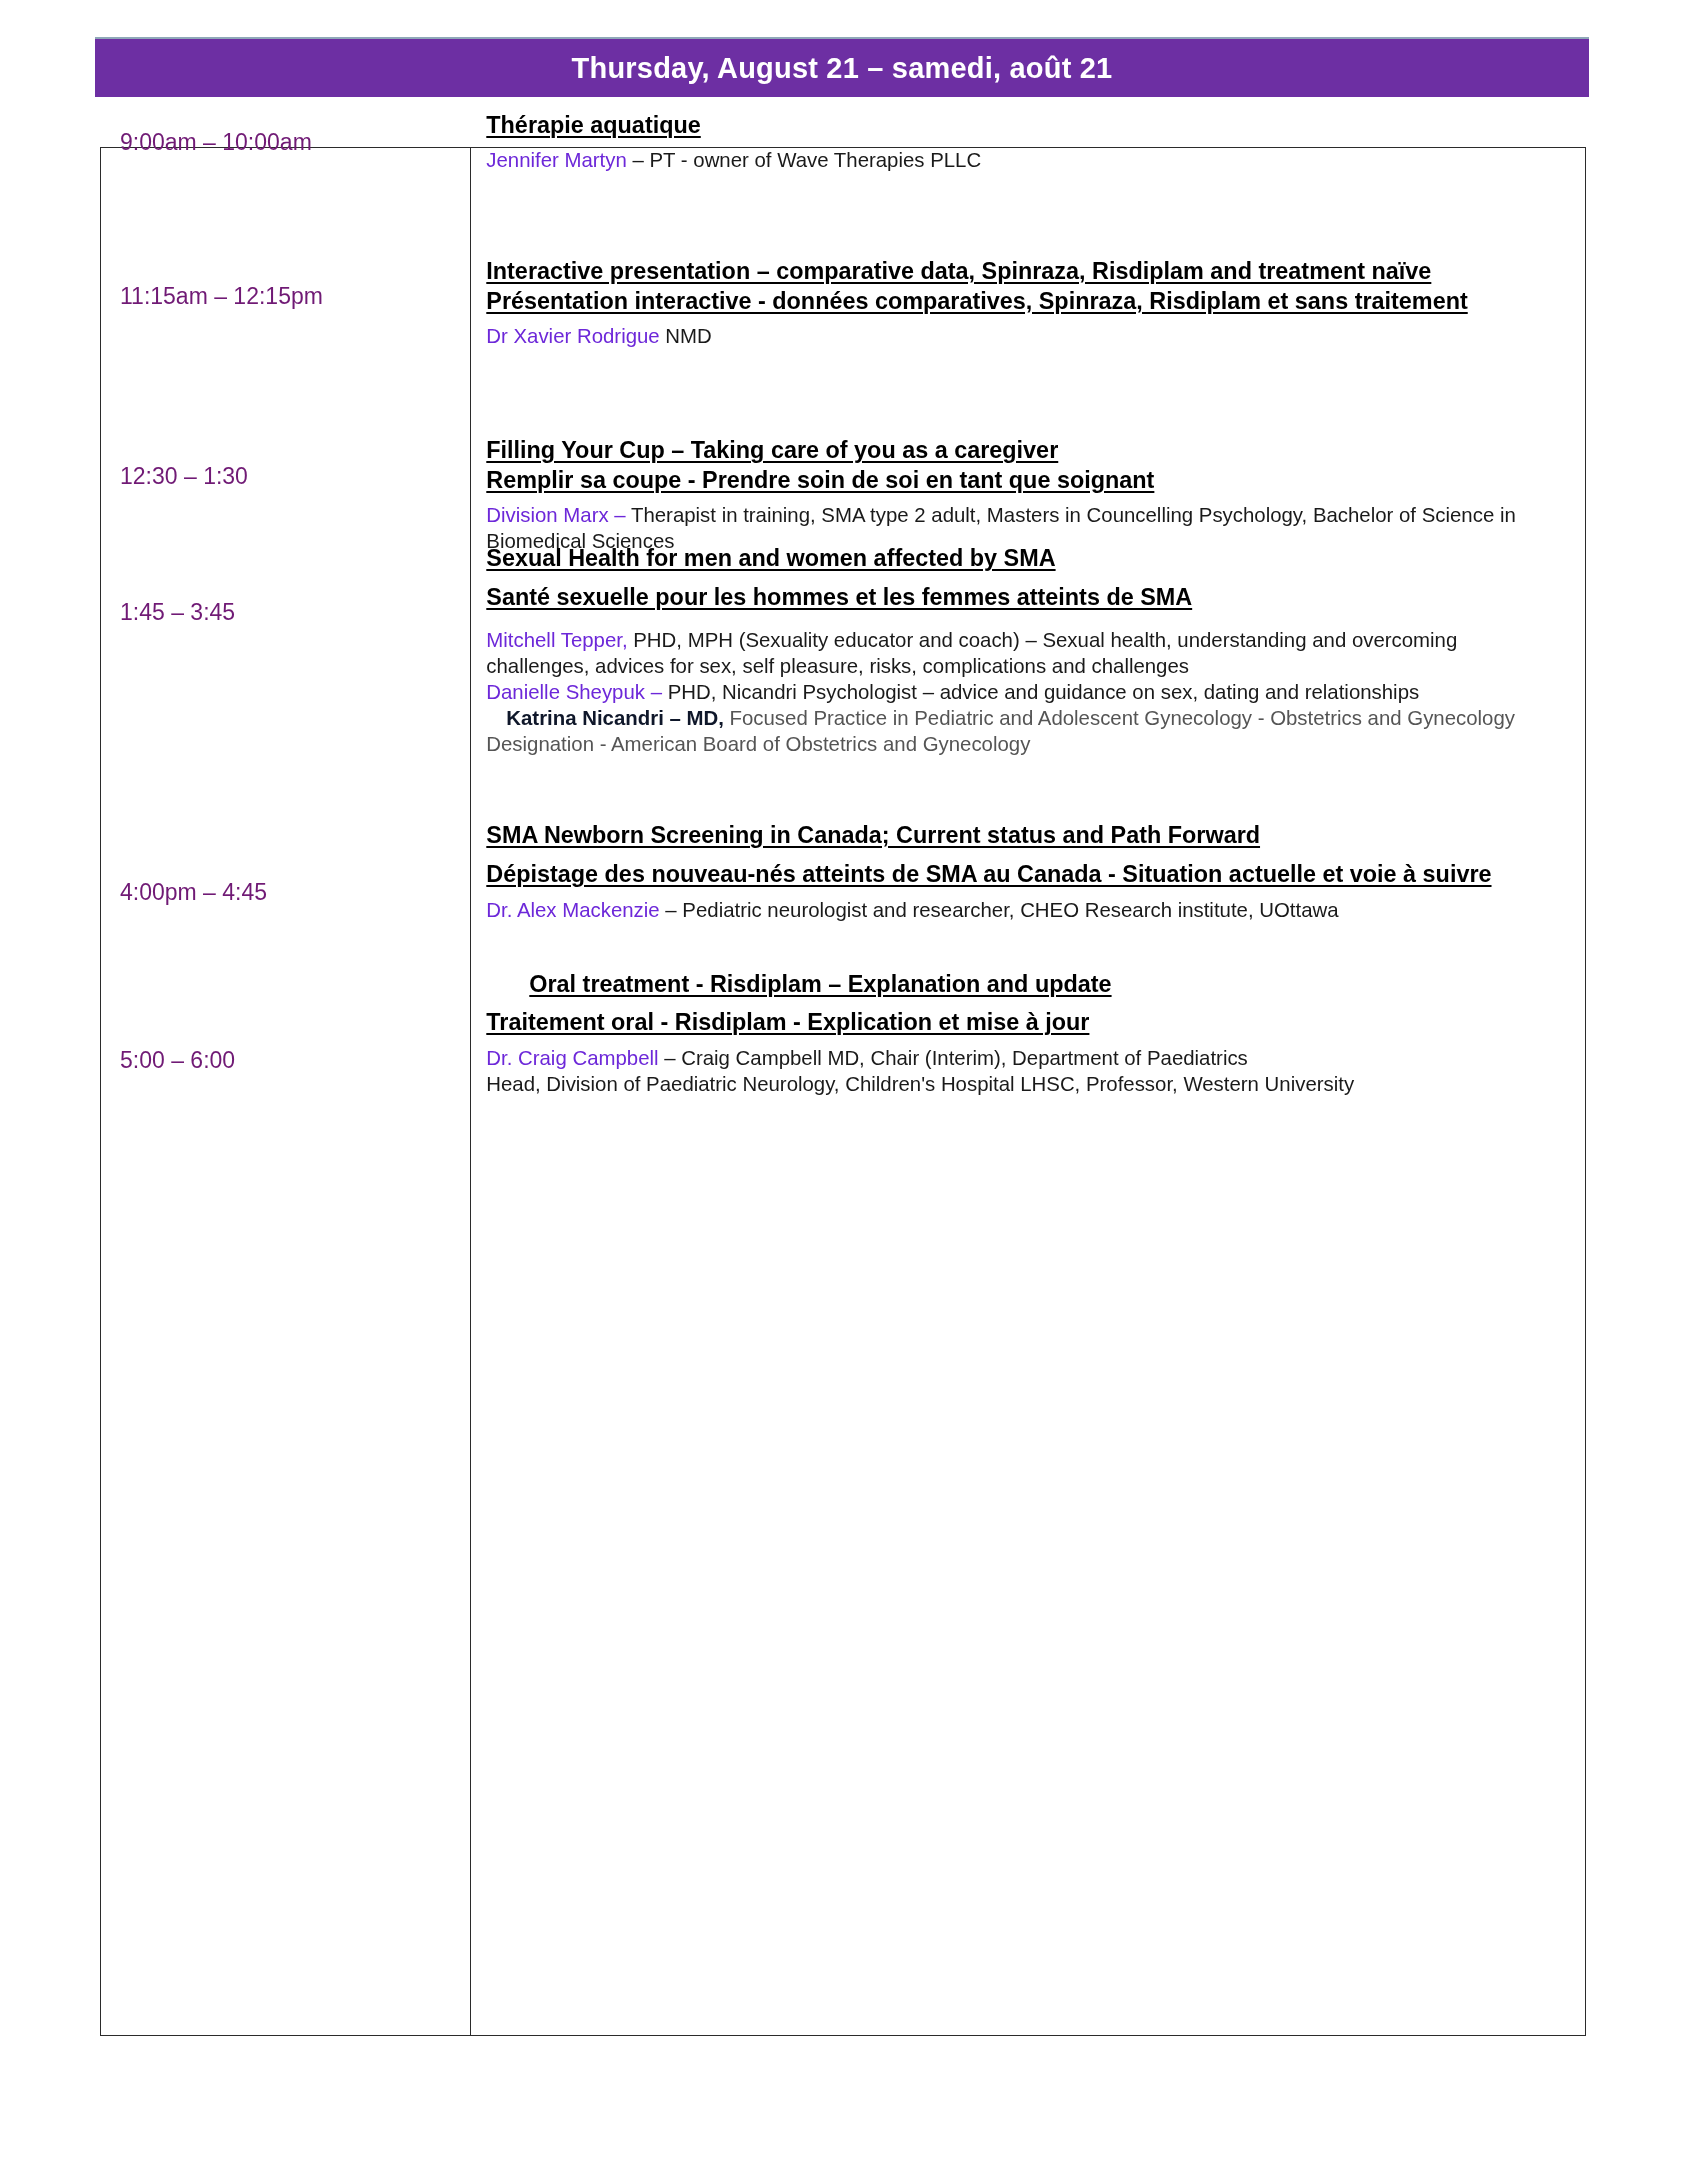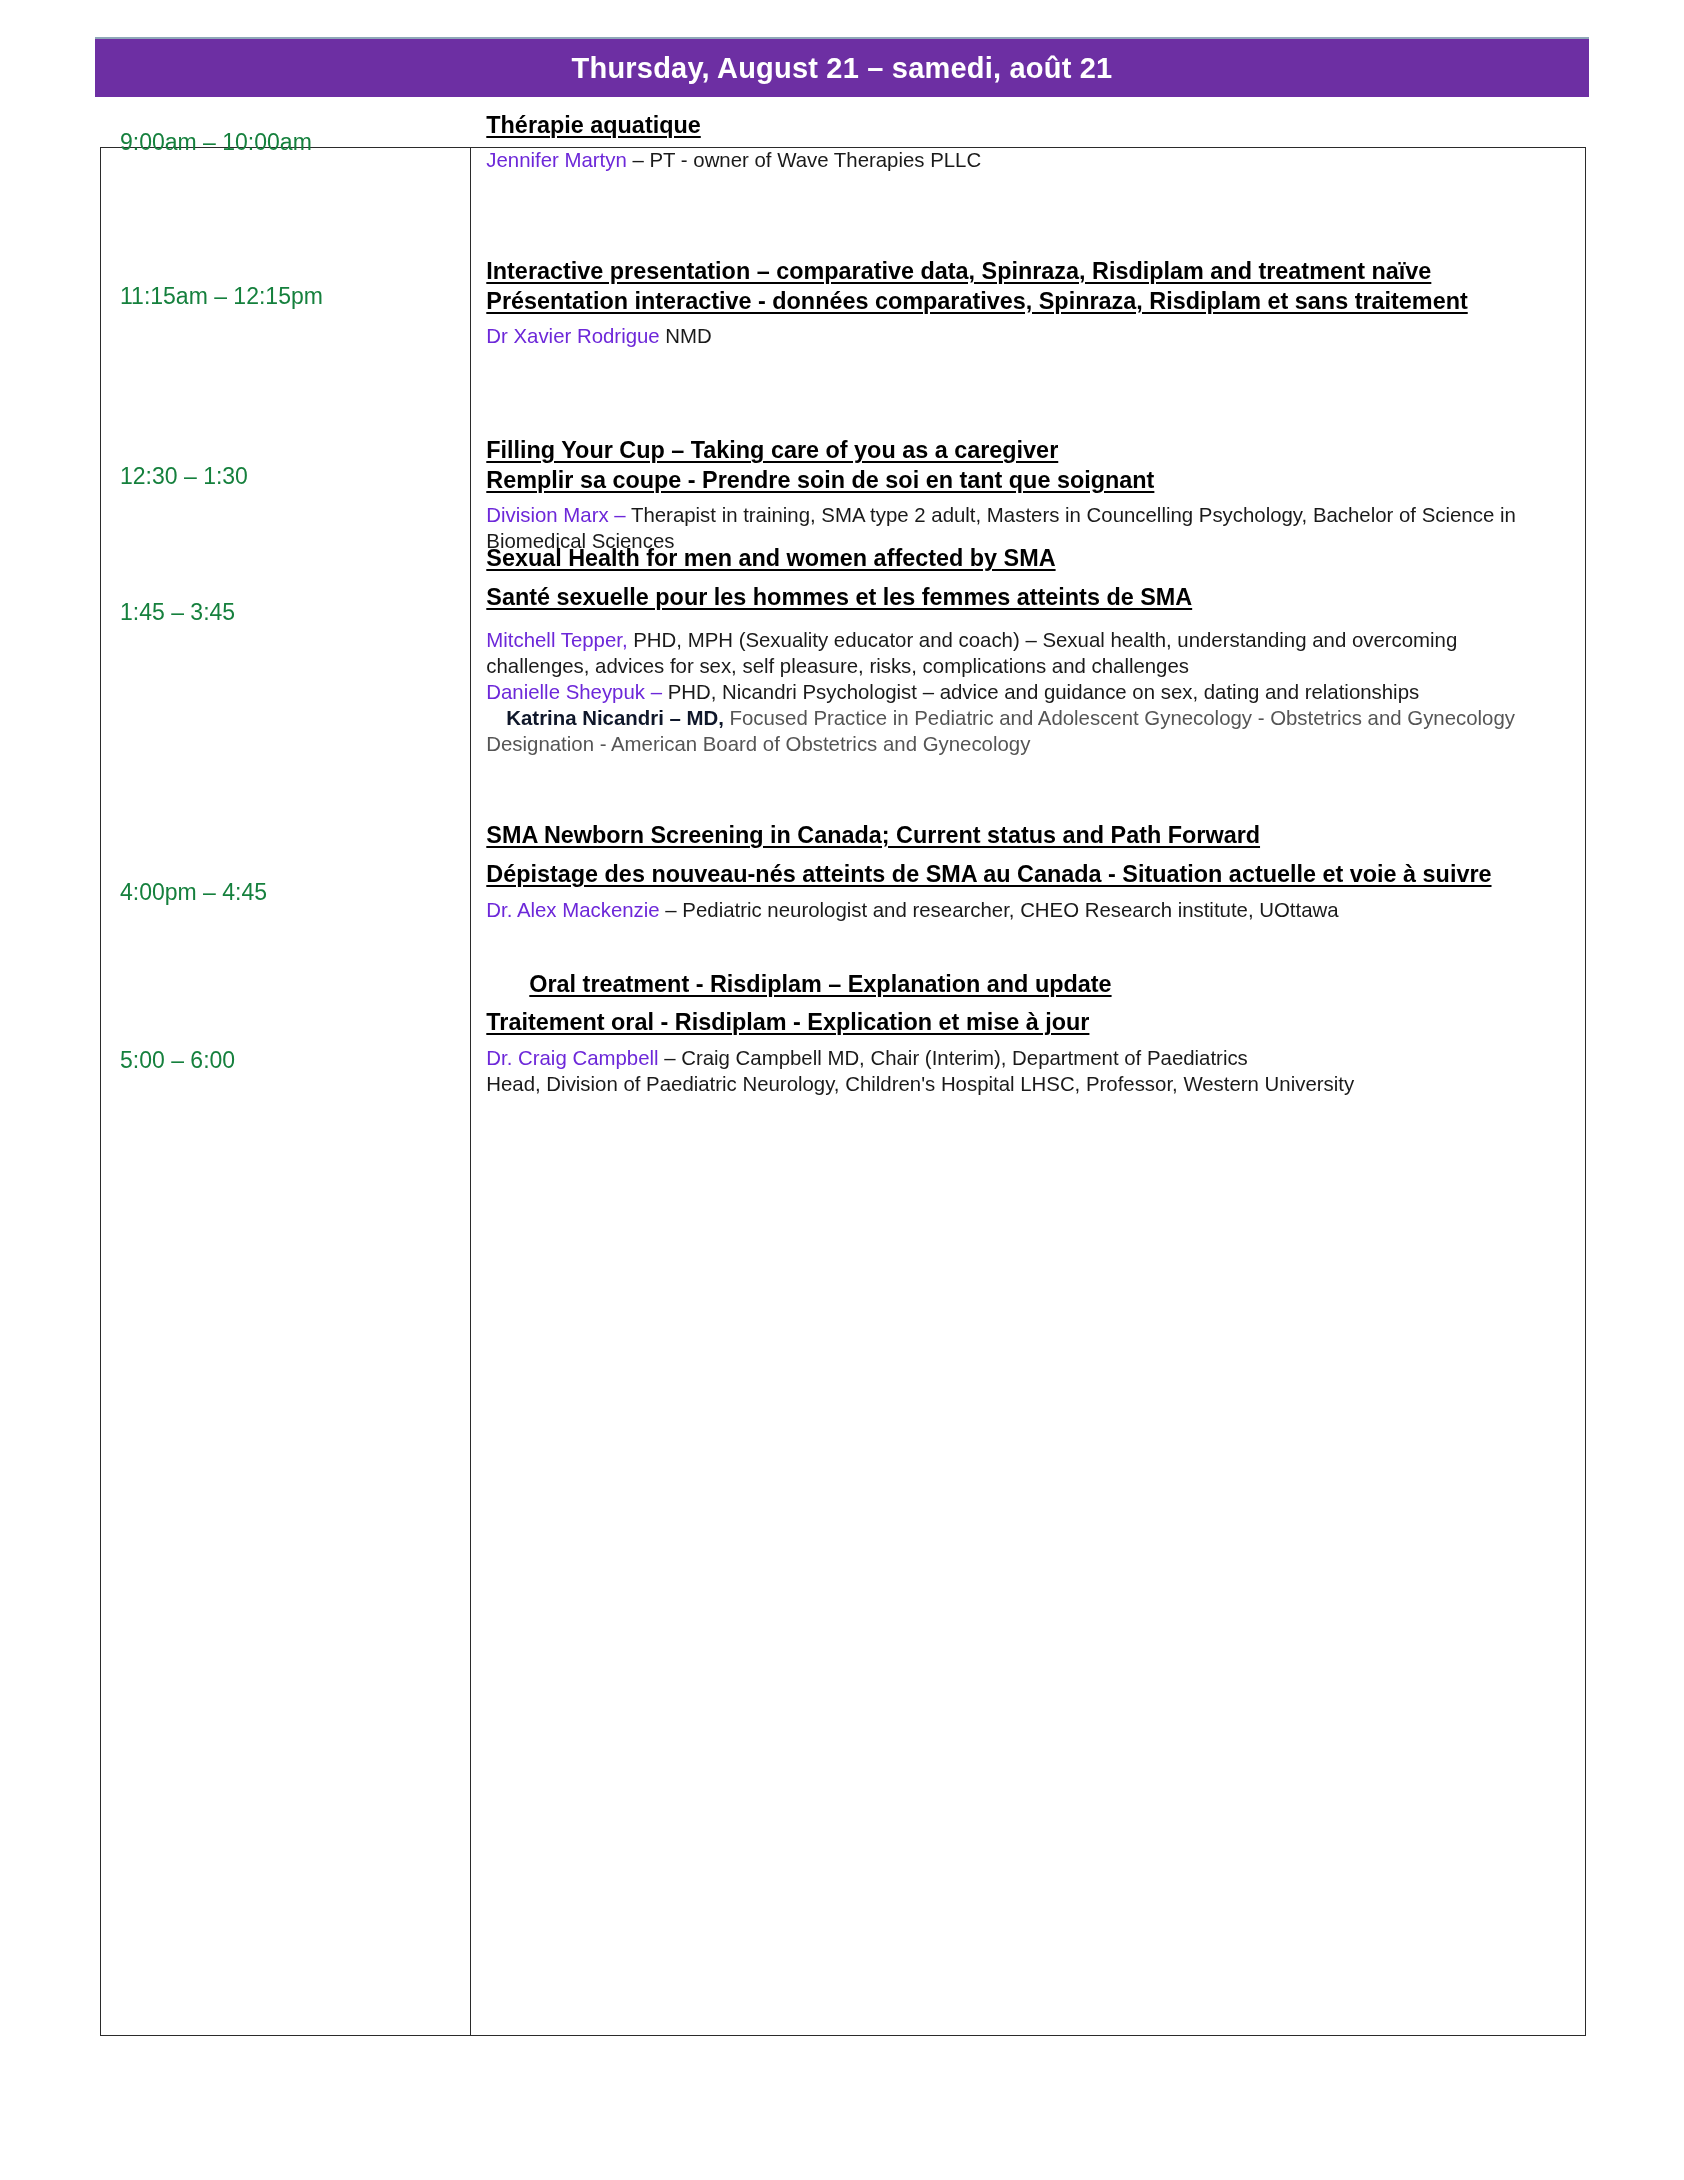--- a/index.html
+++ b/index.html
@@ -74,21 +74,21 @@
     position: relative;
     padding: 0 20.4px 0 15.3px;
   }
 
   
   .time-label {
     position: absolute;
     left: 19px;
     font-size: 23px;
     font-weight: normal;
-    color: #15803d;
+    color: #701a75;
     white-space: nowrap;
     line-height: 1.2;
   }
 
   
   .session {
     position: absolute;
     left: 15.3px;
     right: 20.4px;
   }

